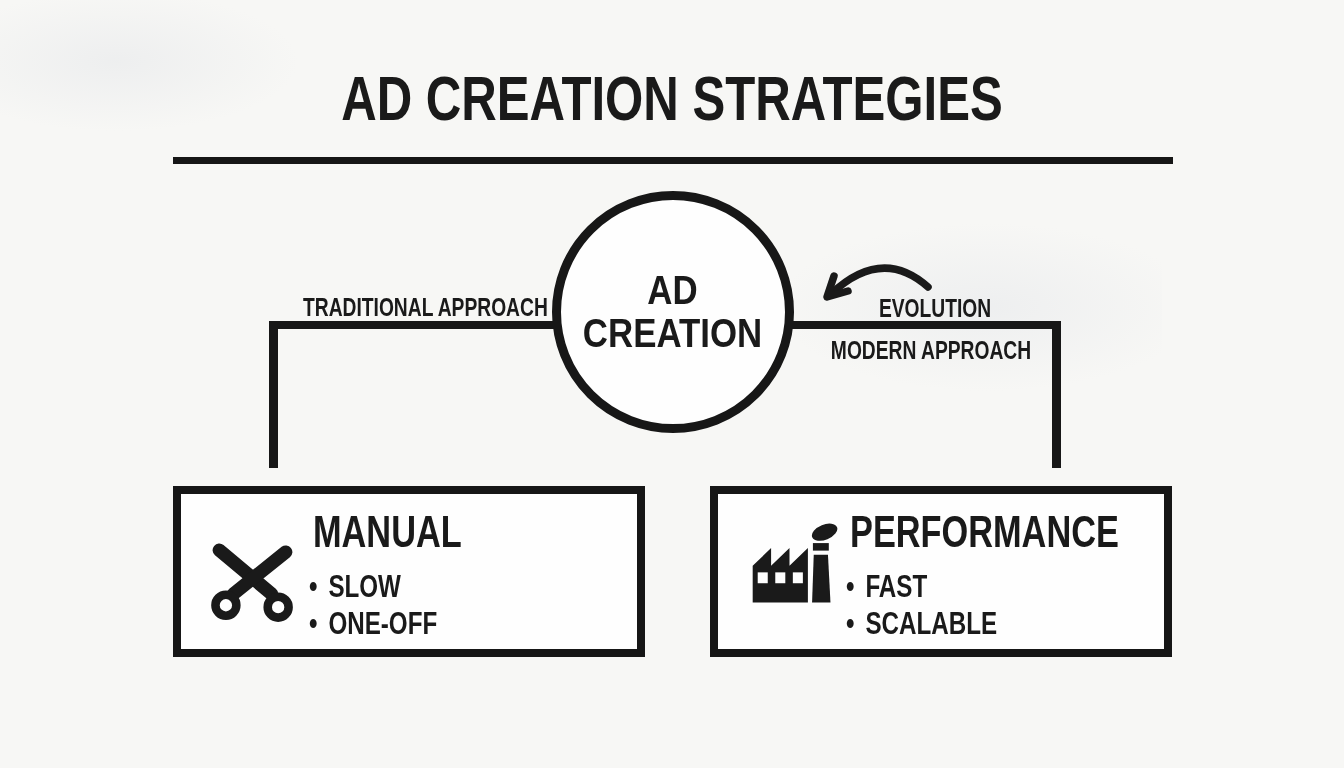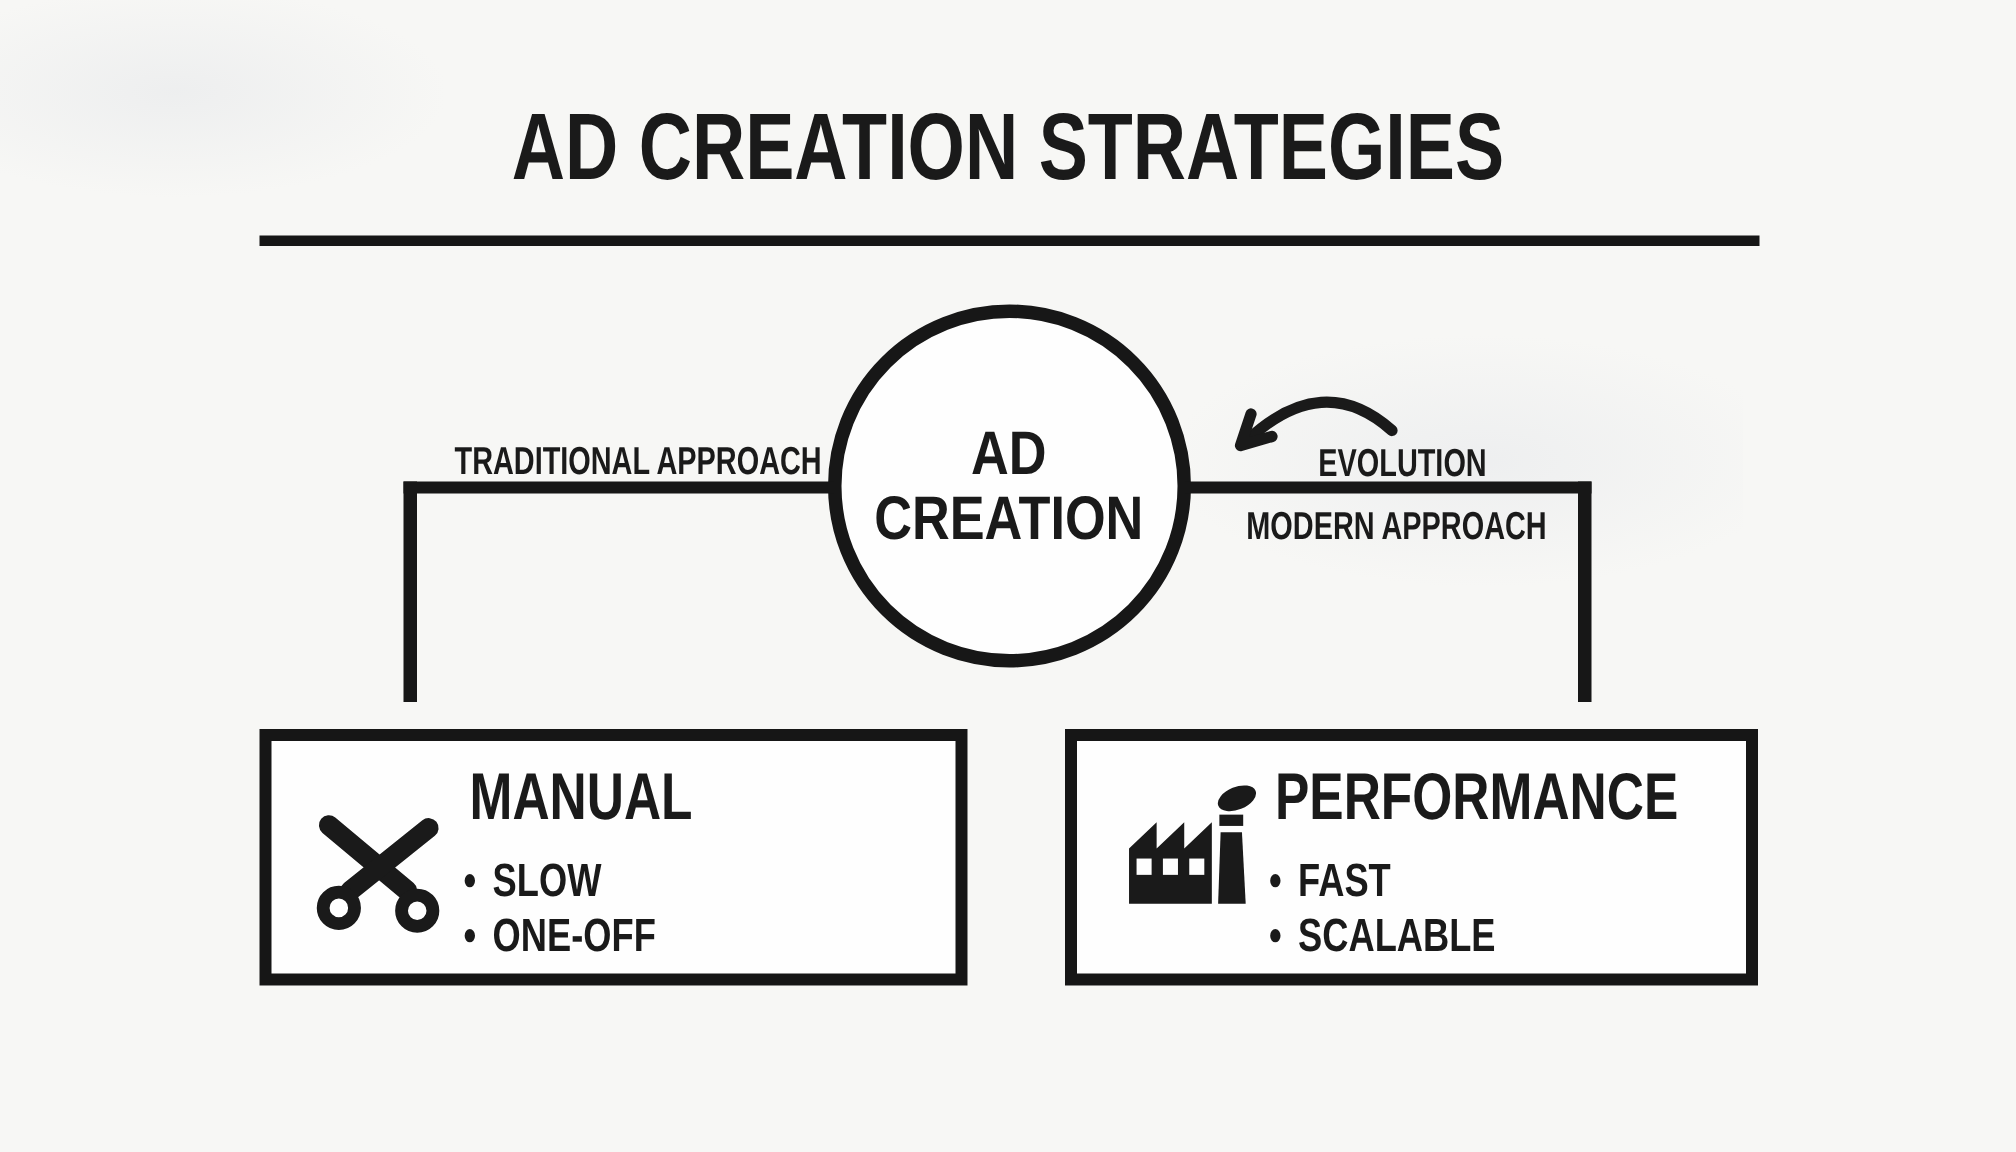--- a/index.html
+++ b/index.html
@@ -26,21 +26,21 @@
     transform: scaleX(0.78); transform-origin: 50% 50%;
     white-space: nowrap;
   }
   .title-rule {
     position: absolute; left: 173px; top: 157px;
     width: 1000px; height: 7px; background: #161616;
   }
 
   
   .hub {
-    position: absolute; left: 552px; top: 203px;
+    position: absolute; left: 552px; top: 191px;
     width: 242px; height: 242px;
     border: 9px solid #171717; border-radius: 50%;
     background: #fefefe;
     display: flex; flex-direction: column; align-items: center; justify-content: center;
   }
   .hub-text {
     font-size: 41px; font-weight: 700; line-height: 1.06;
     text-align: center; white-space: nowrap;
     transform: scaleX(0.85); transform-origin: 50% 50%;
   }

